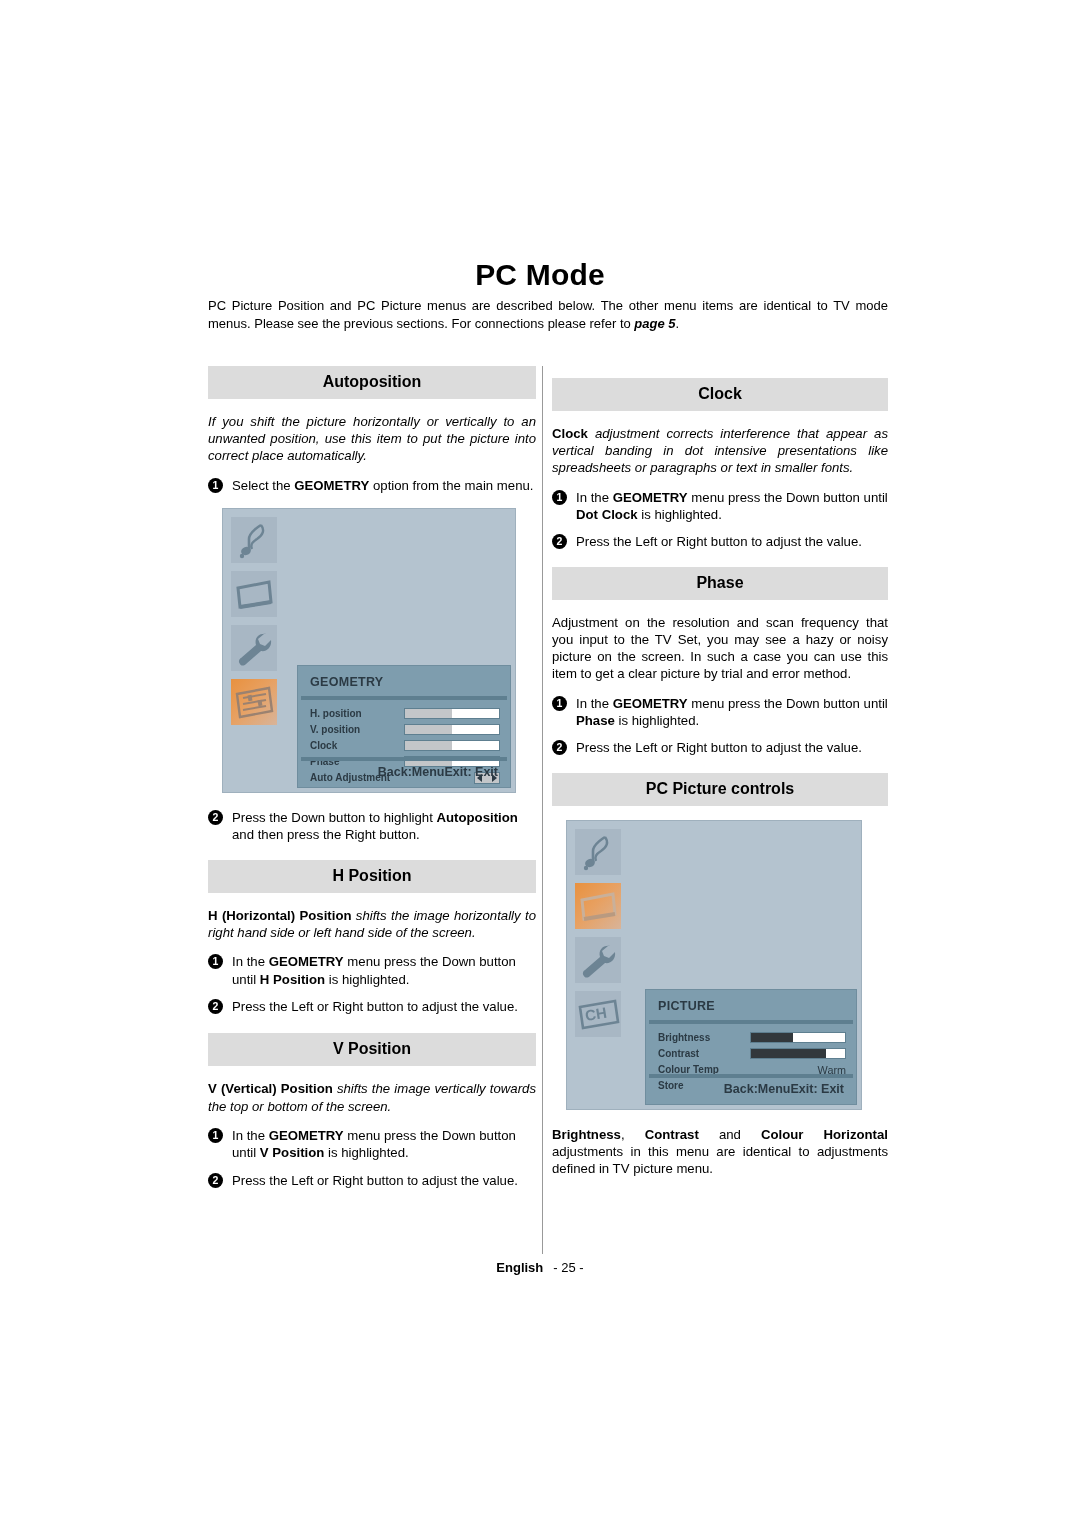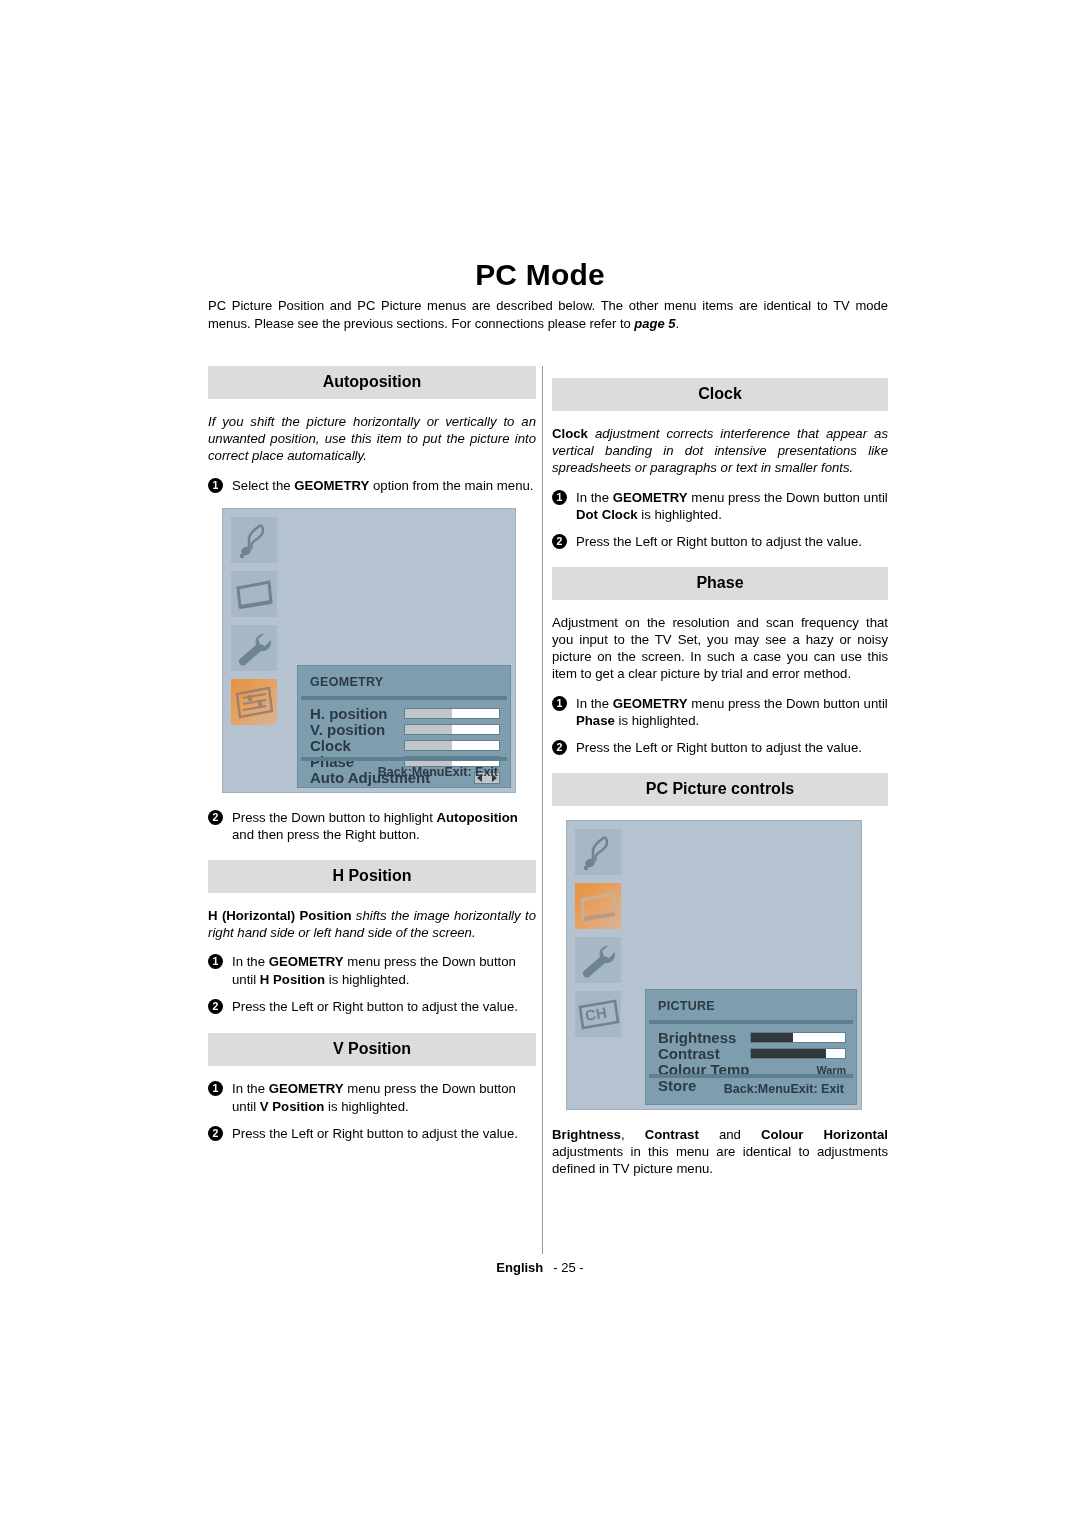--- a/index.html
+++ b/index.html
@@ -125,39 +125,39 @@
   .panel-rule { height: 4px; background: #5e7f90; margin: 0 3px; }
 
   .panel-rows { padding: 7px 10px 0 12px; }
   .prow {
     display: flex;
     align-items: center;
     height: 13.5px;
     margin-bottom: 2.5px;
   }
   .prow .lbl {
-    font-size: 15px;
+    font-size: 10px;
     font-weight: bold;
     color: #2b3a44;
     white-space: nowrap;
   }
   .prow .sp { flex: 1; }
   .bar {
     width: 96px; height: 11px;
     background: #ffffff;
     border: 1px solid #5e7f90;
     position: relative;
   }
   .bar .fill {
     position: absolute; left: 0; top: 0; bottom: 0;
     background: #c3c6c9;
   }
   .bar.dark .fill { background: #32383c; }
   .prow .val {
-    font-size: 10.8px; font-weight: bold; color: #2b3a44;
+    font-size: 10.8px; font-weight: normal; color: #2b3a44;
   }
   .arrows {
     width: 26px; height: 12px;
     background: #c3c6c9;
     border: 1px solid #5e7f90;
     display: flex; align-items: center; justify-content: space-between;
     padding: 0 2px;
   }
   .arrows i {
     width: 0; height: 0; display: block;
@@ -313,20 +313,23 @@
     <div class="step">
       <span class="num">1</span><span>In the </span><b>GEOMETRY</b><span> menu press the Down button until </span><b>H Position</b><span> is highlighted.</span>
     </div>
 
     <div class="step">
       <span class="num">2</span><span>Press the Left or Right button to adjust the value.</span>
     </div>
 
     <div class="sec-head" style="margin-top:18px">V Position</div>
 
+    <p class="para ital">
+      <b>V (Vertical) Position</b><span> shifts the image vertically towards the top or bottom of the screen.</span>
+    </p>
 
     <div class="step">
       <span class="num">1</span><span>In the </span><b>GEOMETRY</b><span> menu press the Down button until </span><b>V Position</b><span> is highlighted.</span>
     </div>
 
     <div class="step">
       <span class="num">2</span><span>Press the Left or Right button to adjust the value.</span>
     </div>
 
   </div>

